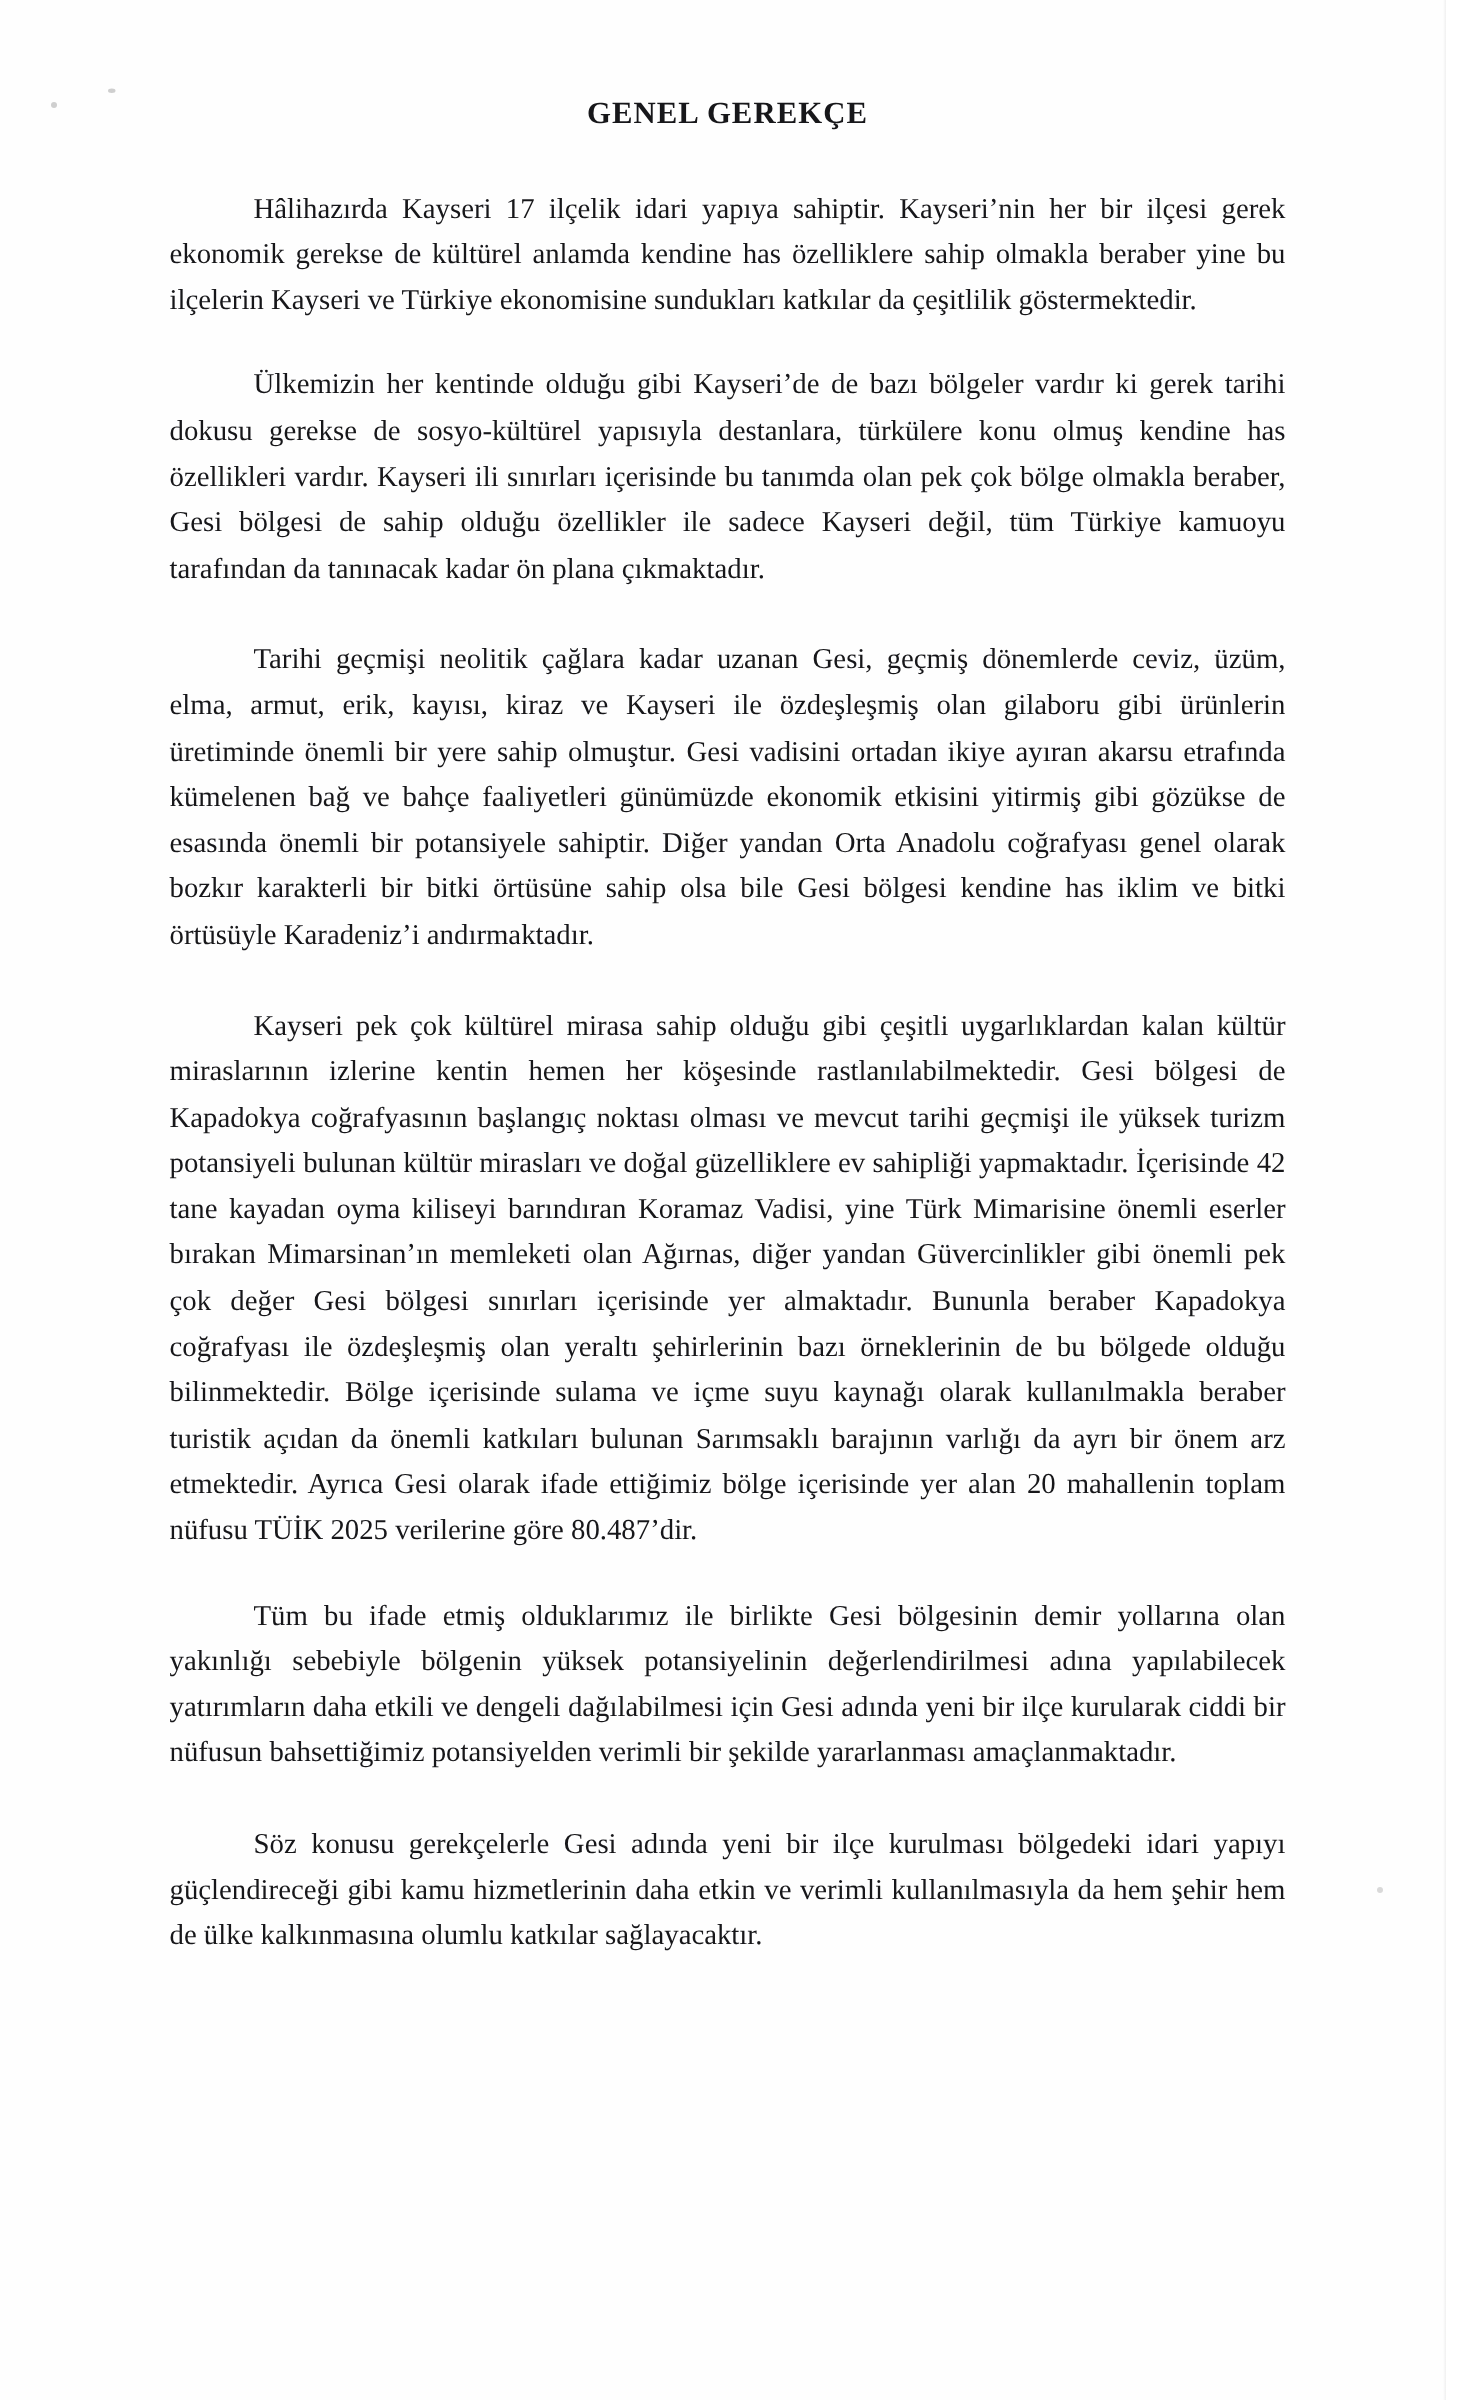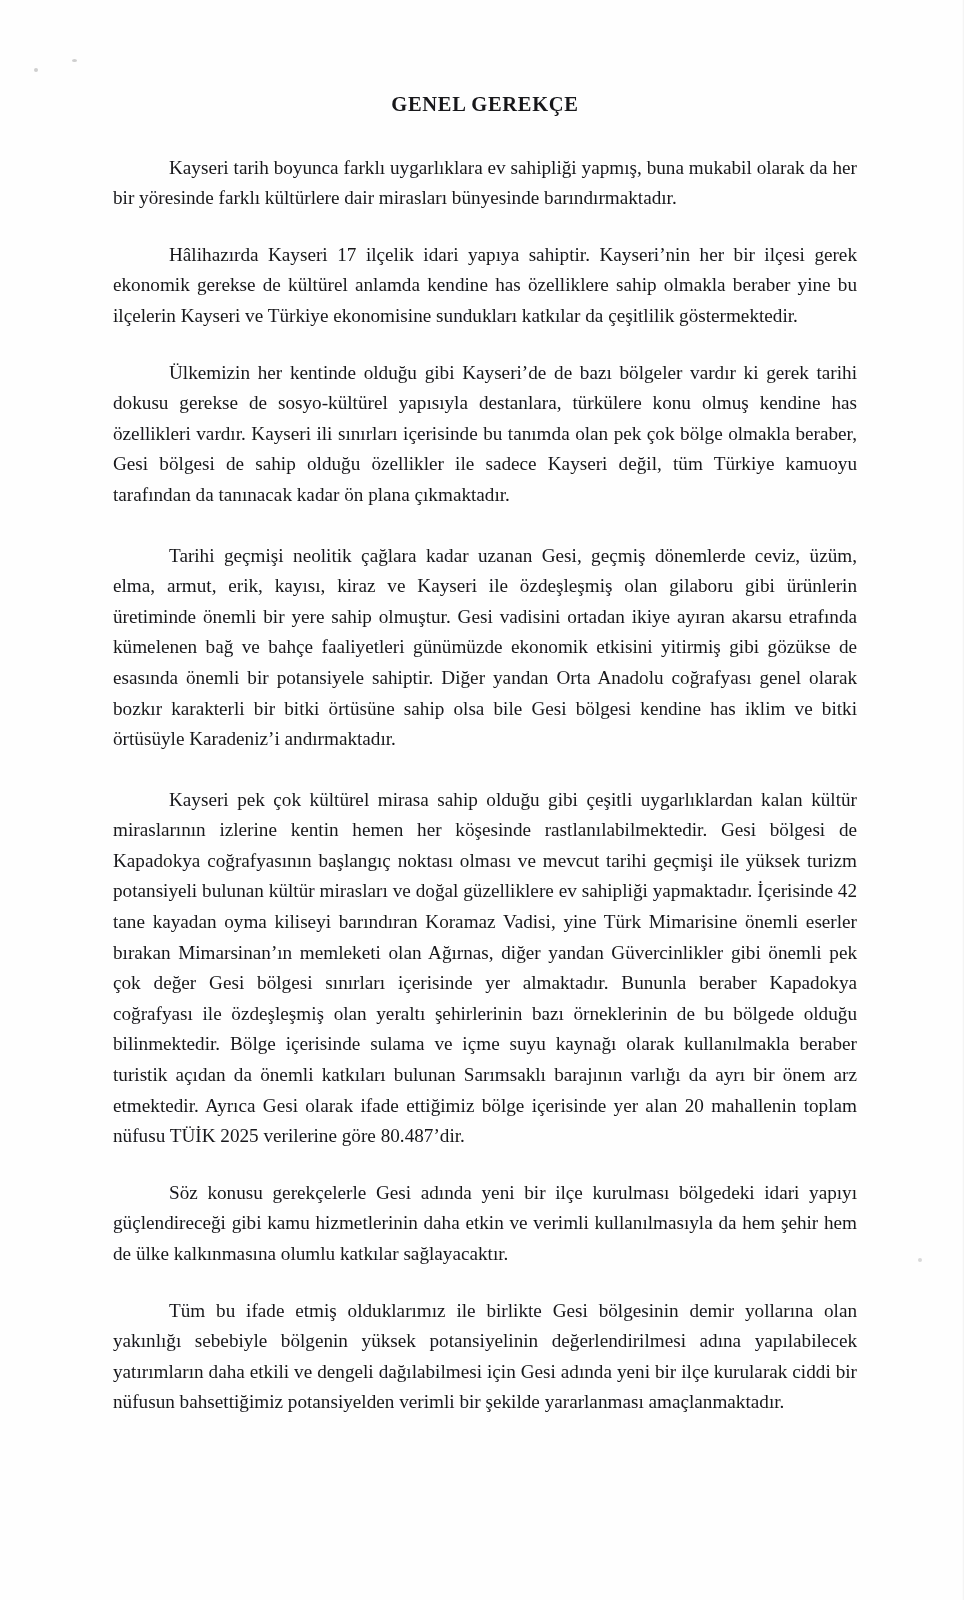--- a/index.html
+++ b/index.html
@@ -55,21 +55,21 @@
     top: 0;
     width: 744px;
   }
 
   .doc-title {
     text-align: center;
     font-weight: bold;
     font-size: 20.5px;
     letter-spacing: 0.7px;
     margin: 0;
-    padding-top: 92px;
+    padding-top: 64px;
     line-height: 1.2;
   }
 
   .body-text {
     margin-top: 36px;
   }
 
   p.para {
     margin: 0 0 26px 0;
     text-align: justify;
@@ -99,30 +99,29 @@
   <div class="speck speck-a"></div>
   <div class="speck speck-b"></div>
   <div class="speck speck-c"></div>
 
   <div class="content">
 
     <h1 class="doc-title">GENEL GEREKÇE</h1>
 
     <div class="body-text">
 
-      <p class="para">Kayseri tarih boyunca farklı uygarlıklara ev sahipliği yapmış, buna mukabil olarak da her bir yöresinde farklı kültürlere dair mirasları bünyesinde barındırmaktadır.</p>
 
       <p class="para">Hâlihazırda Kayseri 17 ilçelik idari yapıya sahiptir. Kayseri’nin her bir ilçesi gerek ekonomik gerekse de kültürel anlamda kendine has özelliklere sahip olmakla beraber yine bu ilçelerin Kayseri ve Türkiye ekonomisine sundukları katkılar da çeşitlilik göstermektedir.</p>
 
       <p class="para gap-lg">Ülkemizin her kentinde olduğu gibi Kayseri’de de bazı bölgeler vardır ki gerek tarihi dokusu gerekse de sosyo-kültürel yapısıyla destanlara, türkülere konu olmuş kendine has özellikleri vardır. Kayseri ili sınırları içerisinde bu tanımda olan pek çok bölge olmakla beraber, Gesi bölgesi de sahip olduğu özellikler ile sadece Kayseri değil, tüm Türkiye kamuoyu tarafından da tanınacak kadar ön plana çıkmaktadır.</p>
 
       <p class="para gap-lg">Tarihi geçmişi neolitik çağlara kadar uzanan Gesi, geçmiş dönemlerde ceviz, üzüm, elma, armut, erik, kayısı, kiraz ve Kayseri ile özdeşleşmiş olan gilaboru gibi ürünlerin üretiminde önemli bir yere sahip olmuştur. Gesi vadisini ortadan ikiye ayıran akarsu etrafında kümelenen bağ ve bahçe faaliyetleri günümüzde ekonomik etkisini yitirmiş gibi gözükse de esasında önemli bir potansiyele sahiptir. Diğer yandan Orta Anadolu coğrafyası genel olarak bozkır karakterli bir bitki örtüsüne sahip olsa bile Gesi bölgesi kendine has iklim ve bitki örtüsüyle Karadeniz’i andırmaktadır.</p>
 
 
       <p class="para gap-xl">Kayseri pek çok kültürel mirasa sahip olduğu gibi çeşitli uygarlıklardan kalan kültür miraslarının izlerine kentin hemen her köşesinde rastlanılabilmektedir. Gesi bölgesi de Kapadokya coğrafyasının başlangıç noktası olması ve mevcut tarihi geçmişi ile yüksek turizm potansiyeli bulunan kültür mirasları ve doğal güzelliklere ev sahipliği yapmaktadır. İçerisinde 42 tane kayadan oyma kiliseyi barındıran Koramaz Vadisi, yine Türk Mimarisine önemli eserler bırakan Mimarsinan’ın memleketi olan Ağırnas, diğer yandan Güvercinlikler gibi önemli pek çok değer Gesi bölgesi sınırları içerisinde yer almaktadır. Bununla beraber Kapadokya coğrafyası ile özdeşleşmiş olan yeraltı şehirlerinin bazı örneklerinin de bu bölgede olduğu bilinmektedir. Bölge içerisinde sulama ve içme suyu kaynağı olarak kullanılmakla beraber turistik açıdan da önemli katkıları bulunan Sarımsaklı barajının varlığı da ayrı bir önem arz etmektedir. Ayrıca Gesi olarak ifade ettiğimiz bölge içerisinde yer alan 20 mahallenin toplam nüfusu TÜİK 2025 verilerine göre 80.487’dir.</p>
 
+      <p class="para gap-lg">Tüm bu ifade etmiş olduklarımız ile birlikte Gesi bölgesinin demir yollarına olan yakınlığı sebebiyle bölgenin yüksek potansiyelinin değerlendirilmesi adına yapılabilecek yatırımların daha etkili ve dengeli dağılabilmesi için Gesi adında yeni bir ilçe kurularak ciddi bir nüfusun bahsettiğimiz potansiyelden verimli bir şekilde yararlanması amaçlanmaktadır.</p>
+
       <p class="para">Söz konusu gerekçelerle Gesi adında yeni bir ilçe kurulması bölgedeki idari yapıyı güçlendireceği gibi kamu hizmetlerinin daha etkin ve verimli kullanılmasıyla da hem şehir hem de ülke kalkınmasına olumlu katkılar sağlayacaktır.</p>
-
-      <p class="para gap-lg">Tüm bu ifade etmiş olduklarımız ile birlikte Gesi bölgesinin demir yollarına olan yakınlığı sebebiyle bölgenin yüksek potansiyelinin değerlendirilmesi adına yapılabilecek yatırımların daha etkili ve dengeli dağılabilmesi için Gesi adında yeni bir ilçe kurularak ciddi bir nüfusun bahsettiğimiz potansiyelden verimli bir şekilde yararlanması amaçlanmaktadır.</p>
 
     </div>
   </div>
 </div>
 
 </body></html>

